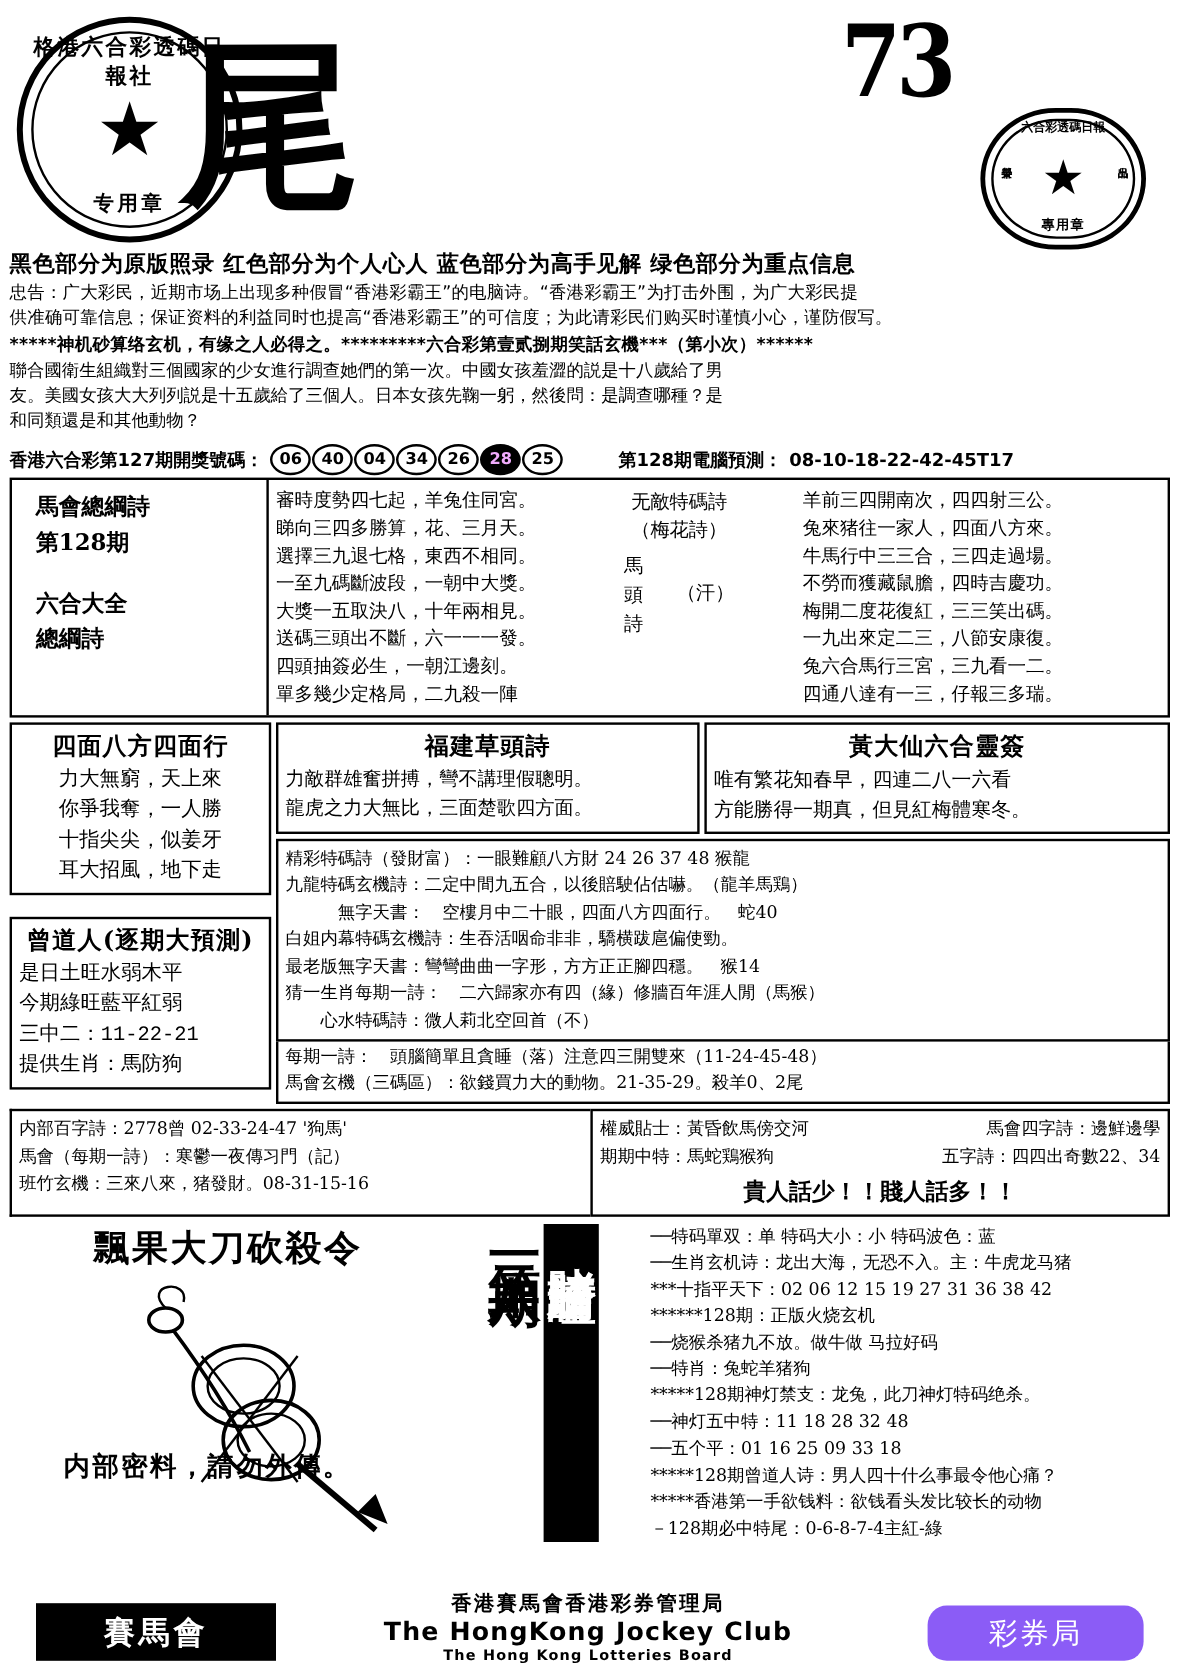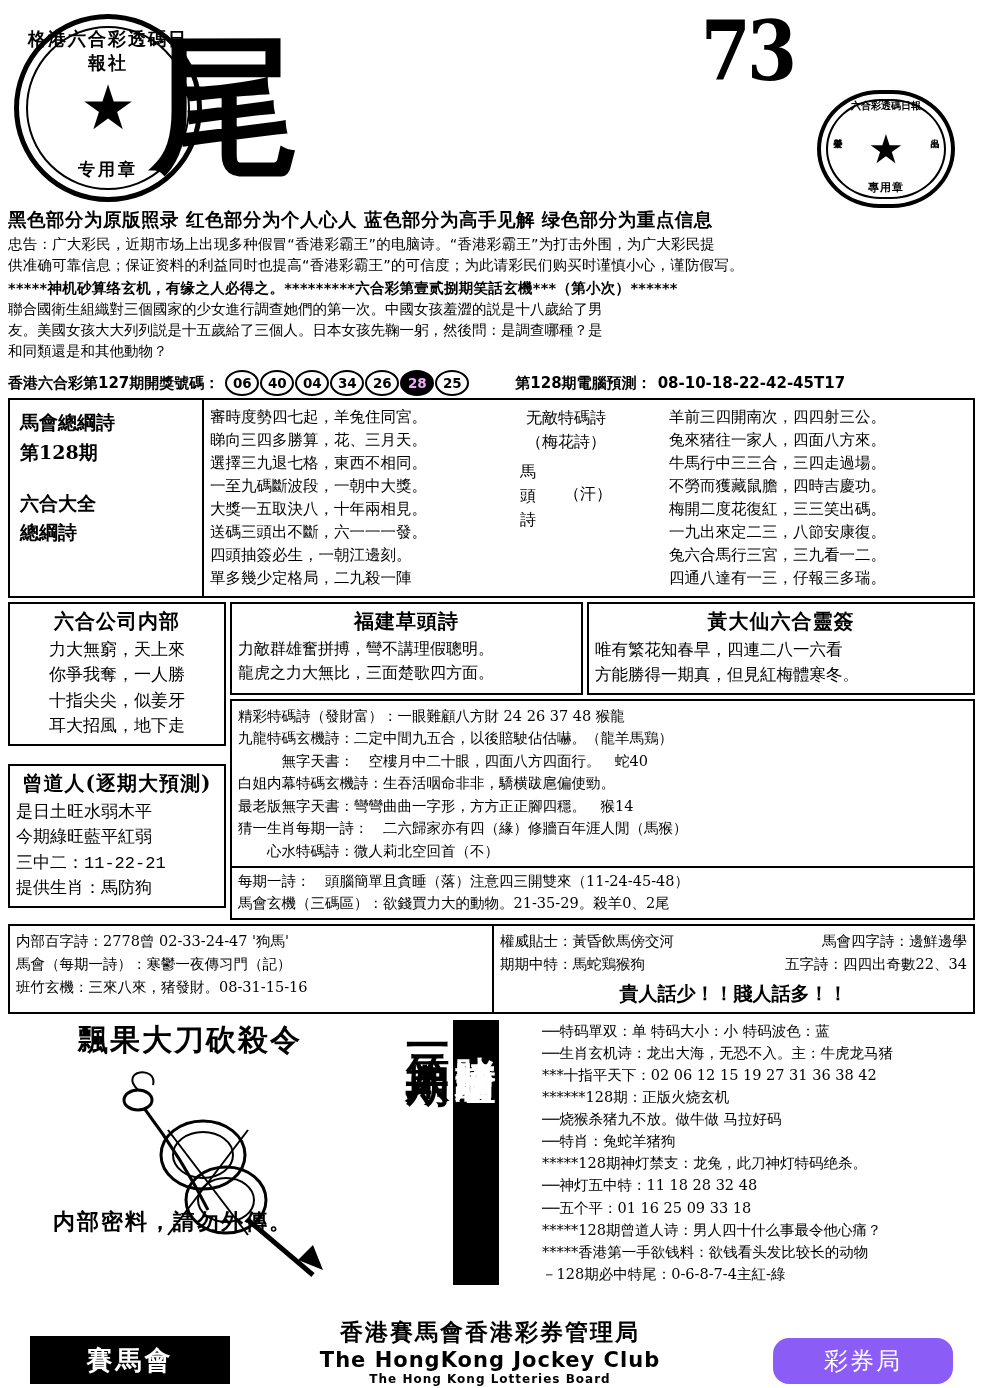--- a/index.html
+++ b/index.html
@@ -30,21 +30,21 @@
 
   
   .resultline{display:flex;align-items:center;padding:4px 8px 2px 8px;font-size:15px;font-weight:bold;}
   .balls{display:inline-flex;gap:1px;margin:0 6px;}
   .ball{display:inline-flex;align-items:center;justify-content:center;width:30px;height:22px;border:2px solid #000;border-radius:50%;font-size:13.5px;font-weight:bold;}
   .ball.dark{background:#000;color:#f0abfc;}
   .predict{margin-left:40px;font-size:15px;font-weight:bold;}
 
   .poem-wrap{display:flex;padding:0 8px;gap:0;}
   .poem-main{border:2px solid #000;display:flex;width:967px;}
-  .pm-left{width:172px;border-right:2px solid #000;padding:8px 10px;font-size:19px;font-weight:bold;line-height:1.55;font-family:"DejaVu Serif",serif;}
+  .pm-left{width:172px;border-right:2px solid #000;padding:8px 20px;font-size:19px;font-weight:bold;line-height:1.55;font-family:"DejaVu Serif",serif;}
   .pm-mid{flex:1;padding:6px 6px;font-size:15.5px;line-height:1.48;font-family:"DejaVu Serif",serif;}
   .pm-c2{width:190px;padding:6px 4px;font-size:16px;line-height:1.5;text-align:center;font-family:"DejaVu Serif",serif;}
   .pm-c3{width:300px;padding:6px 4px;font-size:15.5px;line-height:1.48;font-family:"DejaVu Serif",serif;}
   .horse{display:flex;justify-content:center;gap:28px;margin-top:6px;font-size:16px;}
   .horse span{display:block;}
 
   
   .band{display:flex;gap:4px;padding:4px 8px 0 8px;}
   .col-left{width:218px;}
   .col-mid{flex:1;}
@@ -78,21 +78,21 @@
   .bm{width:168px;display:flex;justify-content:center;gap:2px;}
   .vtext{writing-mode:vertical-rl;font-size:44px;font-weight:bold;font-family:"DejaVu Serif",serif;letter-spacing:2px;line-height:1.05;}
   .vtext.rev{background:#000;color:#fff;font-size:40px;padding:4px 2px;}
   .br{flex:1;font-size:14.5px;line-height:1.52;font-family:"DejaVu Serif",serif;padding-left:6px;}
   .br div{white-space:nowrap;}
 
   
   .footer{position:absolute;left:0;bottom:0;width:983px;height:58px;}
   .f-logo{position:absolute;left:30px;bottom:4px;width:200px;height:48px;background:#000;color:#fff;display:flex;align-items:center;justify-content:center;font-size:26px;font-weight:bold;letter-spacing:3px;}
   .f-mid{position:absolute;left:270px;bottom:2px;text-align:center;width:440px;}
-  .f-mid .cn{font-size:23px;font-weight:bold;letter-spacing:2px;font-family:Liberation Mono, monospace;}
+  .f-mid .cn{font-size:17px;font-weight:bold;letter-spacing:2px;font-family:Liberation Mono, monospace;}
   .f-mid .en1{font-size:21px;font-weight:bold;letter-spacing:1px;}
   .f-mid .en2{font-size:12px;font-weight:bold;letter-spacing:1px;}
   .f-right{position:absolute;right:30px;bottom:4px;width:180px;height:46px;background:#8b5cf6;color:#fff;display:flex;align-items:center;justify-content:center;font-size:24px;letter-spacing:2px;border-radius:16px;}
 </style>
 </head>
 <body>
 
 <div class="page">
 
   <div class="hdr">
@@ -185,21 +185,21 @@
         <div>一九出來定二三，八節安康復。</div>
         <div>兔六合馬行三宮，三九看一二。</div>
         <div>四通八達有一三，仔報三多瑞。</div>
       </div>
     </div>
   </div>
 
   <div class="band">
     <div class="col-left">
       <div class="titled lines-c">
-        <h3>六合公司内部</h3>
+        <h3>四面八方四面行</h3>
         <p>力大無窮，天上來</p>
         <p>你爭我奪，一人勝</p>
         <p>十指尖尖，似姜牙</p>
         <p>耳大招風，地下走</p>
       </div>
       <div class="titled" style="margin-top:18px">
         <h3>曾道人(逐期大預測)</h3>
         <p>是日土旺水弱木平</p>
         <p>今期綠旺藍平紅弱</p>
         <p>三中二：11-22-21</p>

